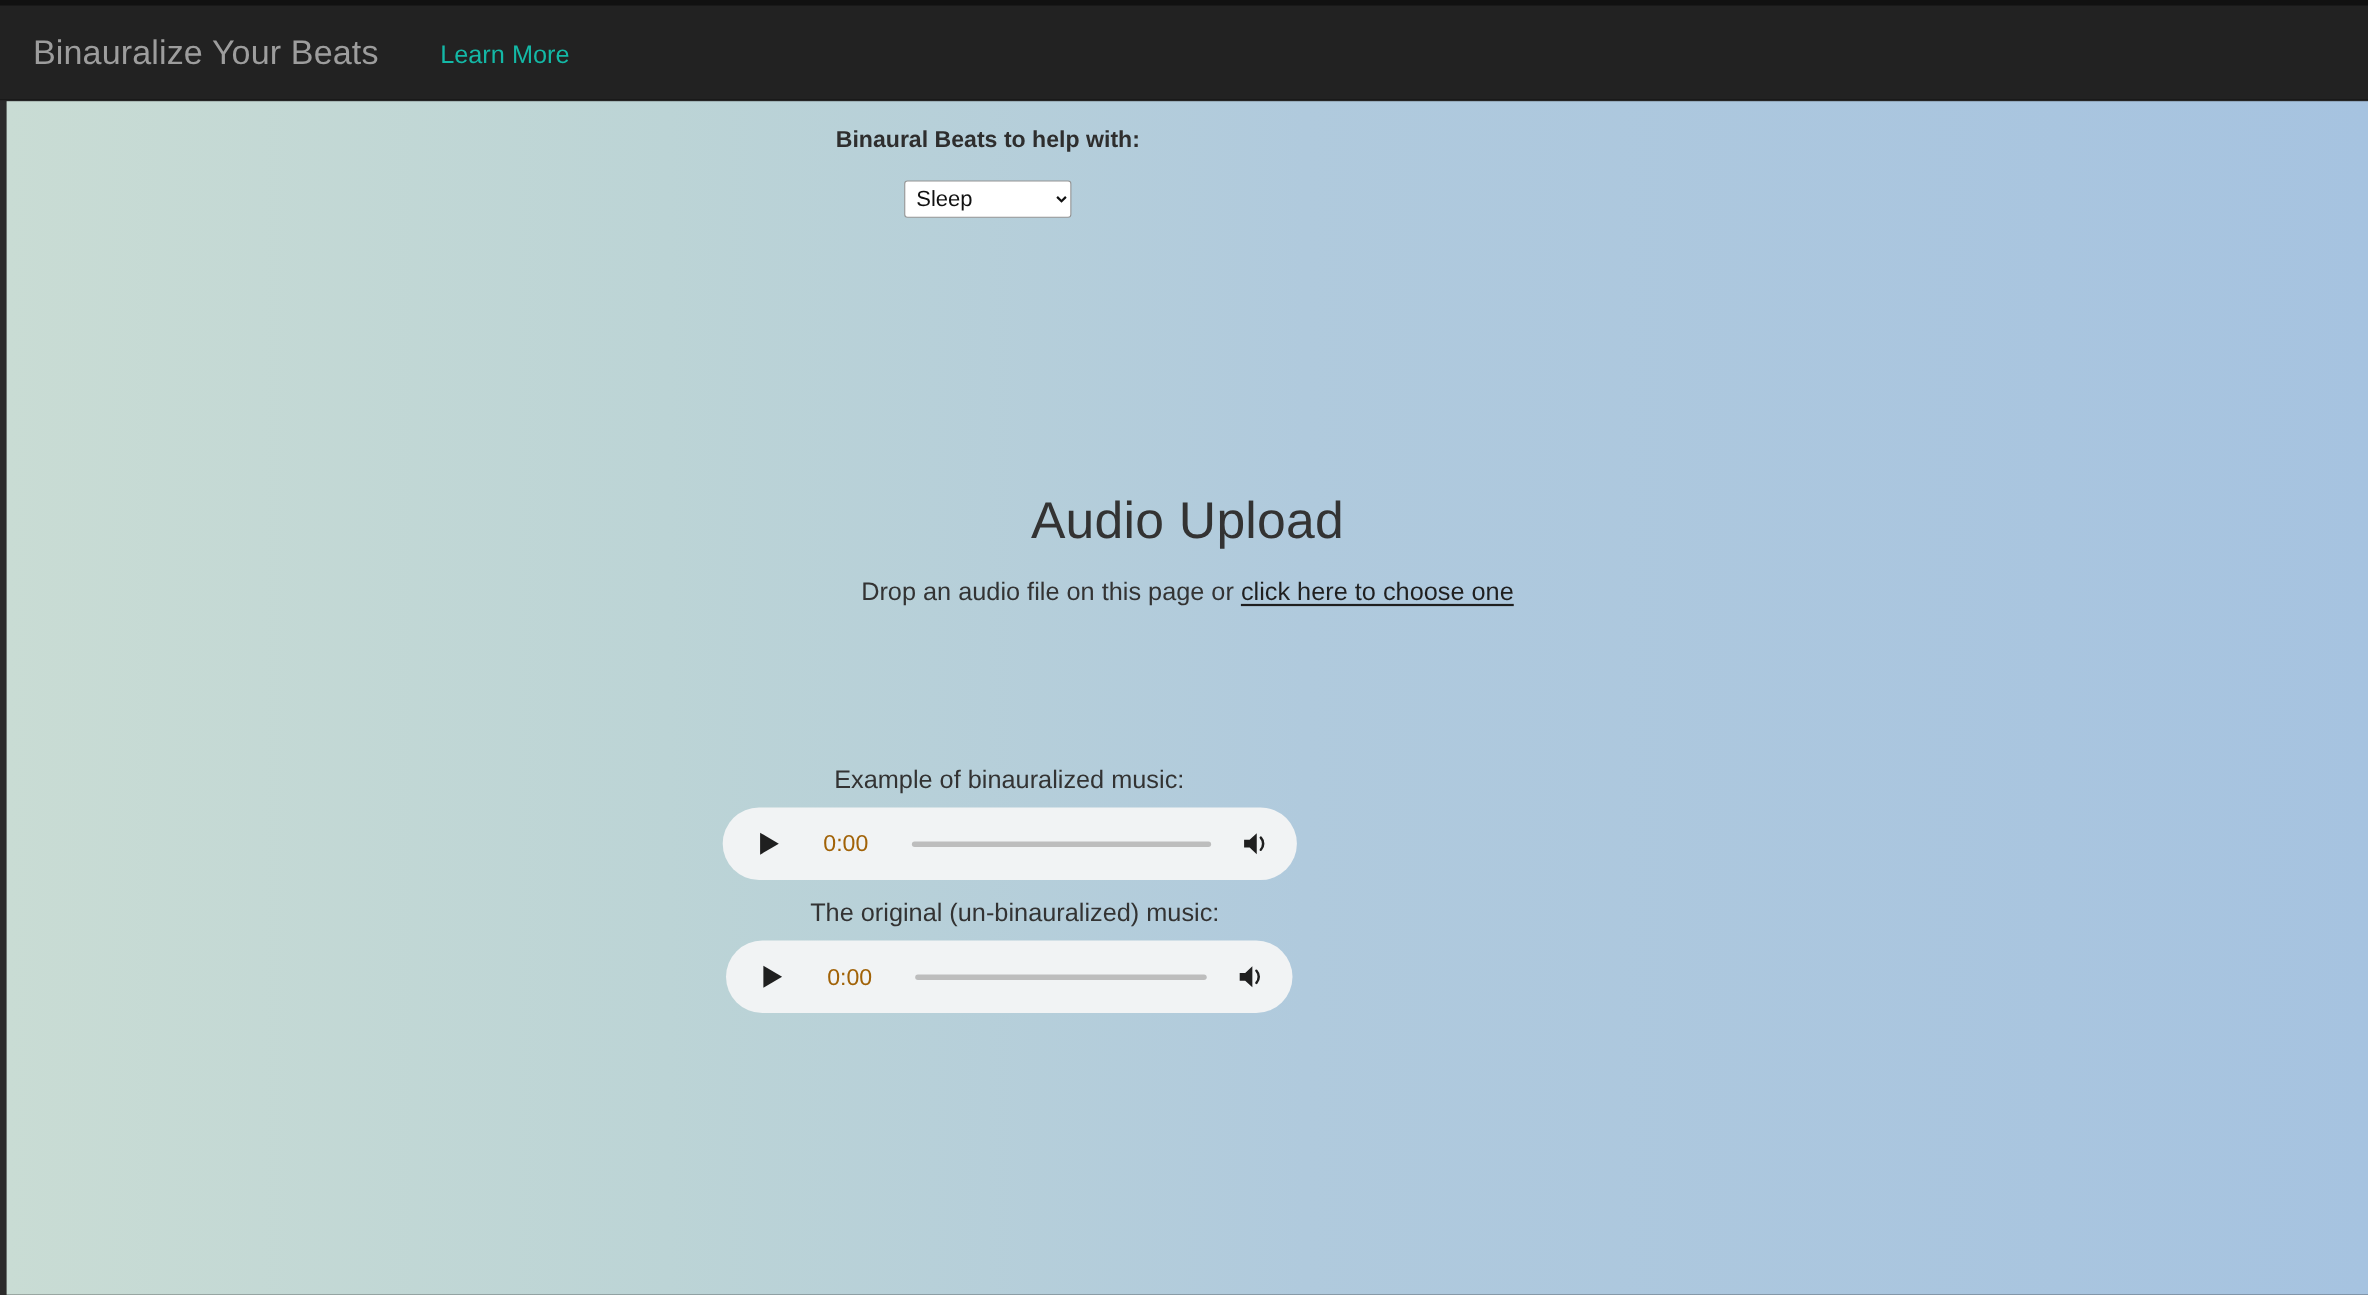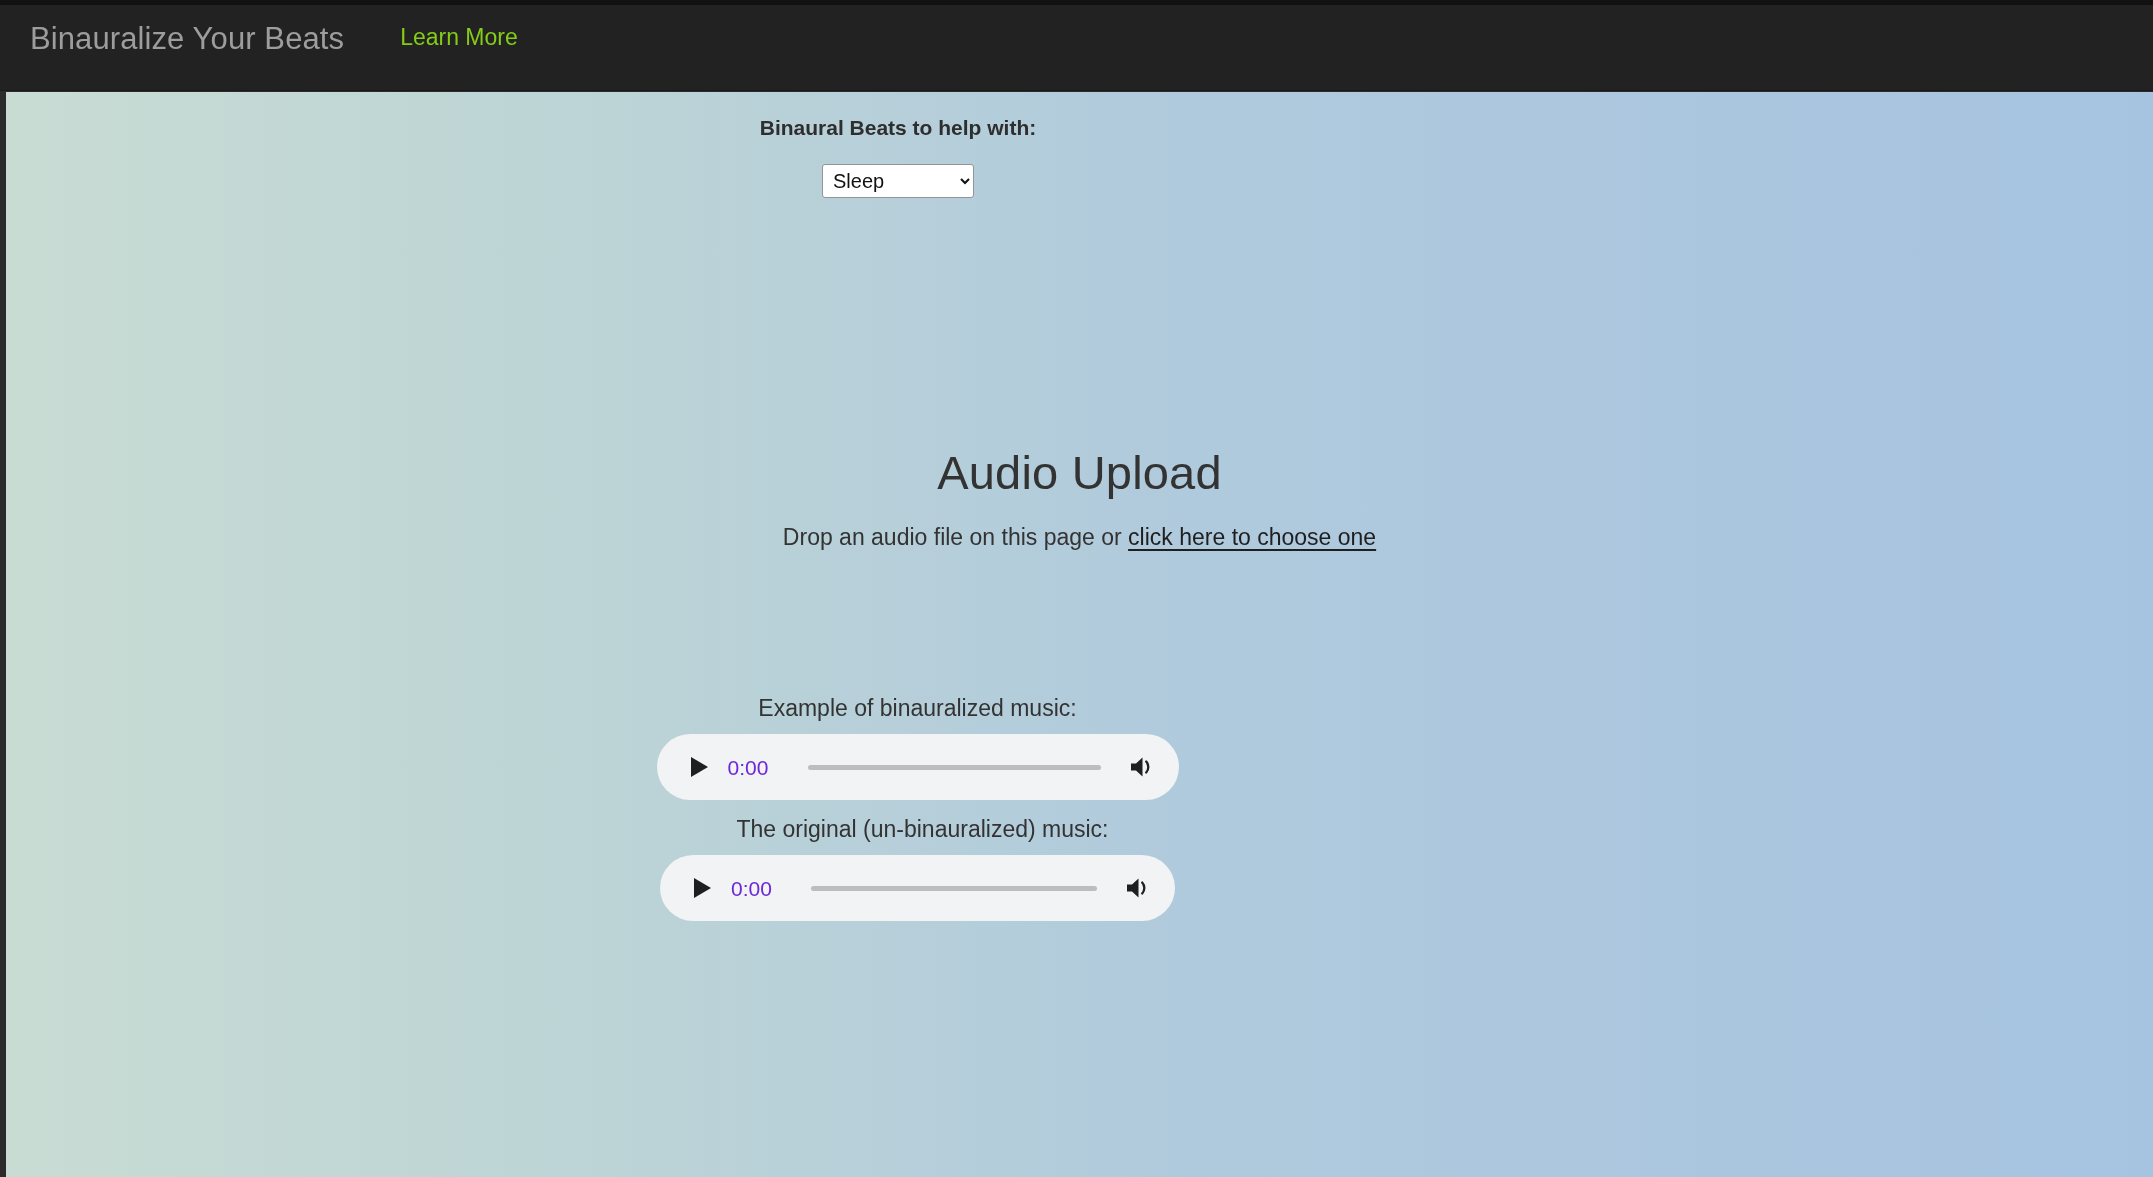--- a/index.html
+++ b/index.html
@@ -39,34 +39,34 @@
     width: 2153px;
     height: 5px;
     background: #111111;
   }
   #navbar-inner {
     position: absolute;
     left: 30px;
     top: 5px;
     height: 85px;
     display: flex;
+    align-items: center;
     gap: 56px;
-    margin-top: 18px;
   }
   #brand {
     font-size: 31px;
     line-height: 1;
     color: #9d9d9d;
     letter-spacing: 0.1px;
     white-space: nowrap;
   }
   #navlink {
     font-size: 23px;
     line-height: 1;
-    color: #84cc16;
+    color: #14b8a6;
     white-space: nowrap;
     text-decoration: none;
     padding-top: 3px;
   }
 
   
   #page {
     position: absolute;
     left: 6px;
     top: 92px;
@@ -174,23 +174,23 @@
     flex: 0 0 auto;
     display: flex;
     align-items: center;
     justify-content: center;
     cursor: pointer;
   }
   .play-button svg { display: block; }
 
   .time-display {
     flex: 0 0 auto;
-    margin-left: 15px;
+    margin-left: 36px;
     font-size: 21px;
-    color: #6d28d9;
+    color: #a16207;
     font-family: "Liberation Sans", sans-serif;
     line-height: 1;
     min-width: 54px;
     text-align: left;
   }
 
   .progress-track {
     flex: 1 1 auto;
     height: 5px;
     margin: 0 26px 0 26px;

